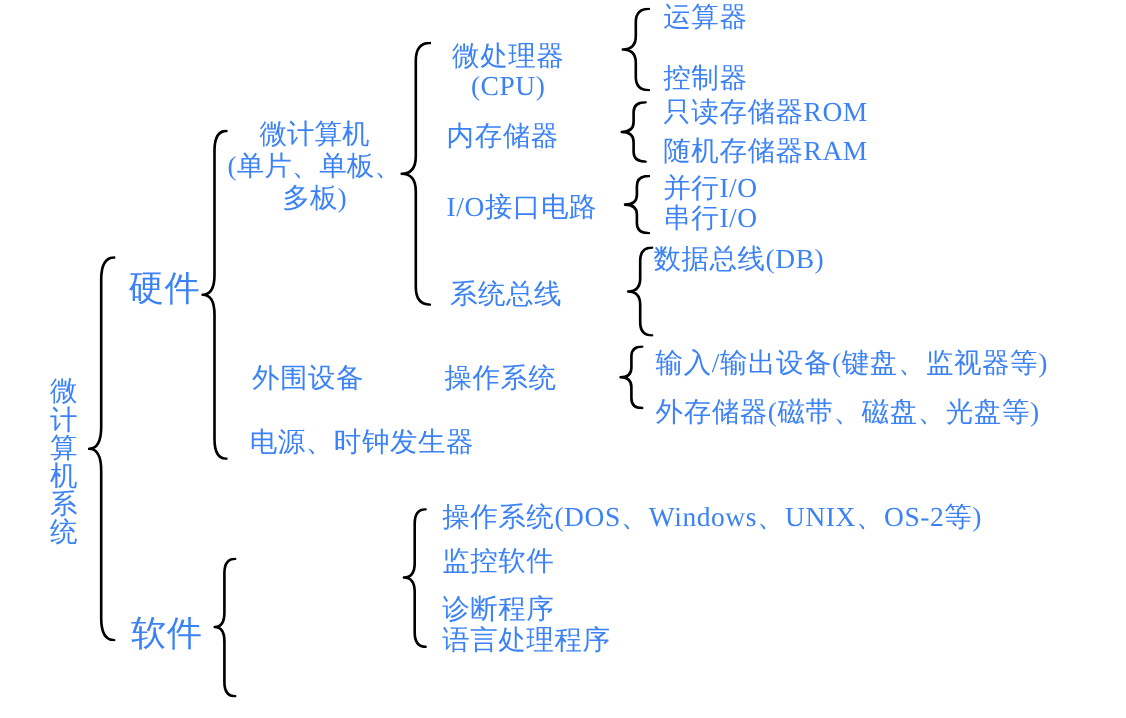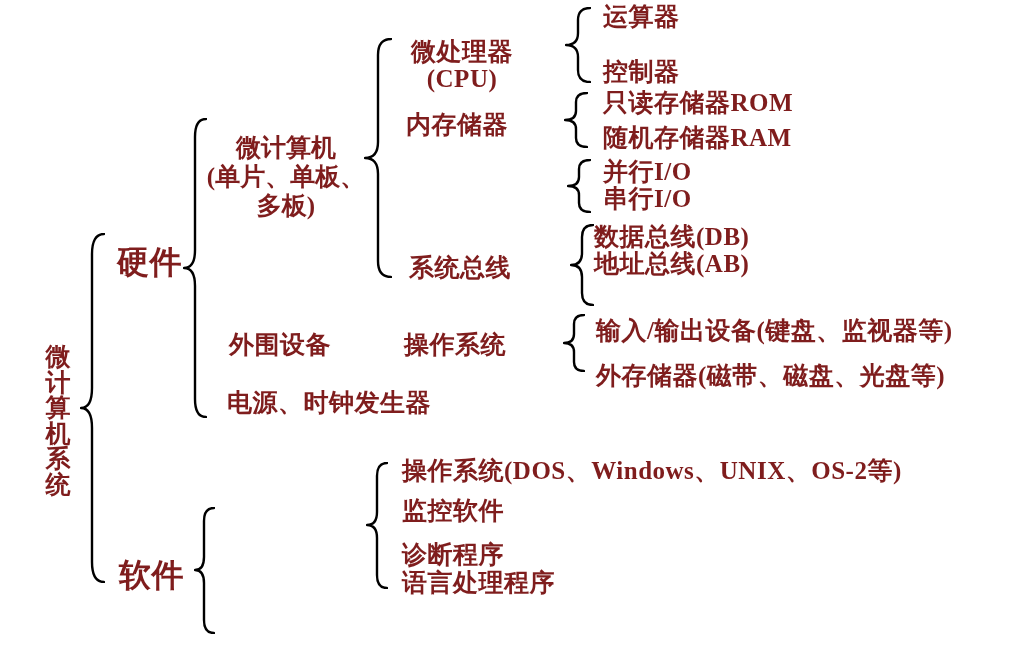--- a/index.html
+++ b/index.html
@@ -1,22 +1,22 @@
 <!DOCTYPE html>
 <html><head>
 <meta charset="utf-8">
 <style>
   html,body{margin:0;padding:0;background:#ffffff;}
   .canvas{
     position:relative;width:1024px;height:653px;background:#ffffff;overflow:hidden;
     font-family:"Liberation Serif","DejaVu Serif",serif;color:#000000;
   }
   .lbl{
-    position:absolute;font-weight:700;font-size:25px;line-height:27px;
-    white-space:nowrap;color:#7f1d1d;letter-spacing:0.5px;
+    position:absolute;font-weight:400;font-size:25px;line-height:27px;
+    white-space:nowrap;color:#3b82f6;letter-spacing:0.5px;
   }
   .big{font-size:32px;}
   .vert{
     white-space:normal;word-break:break-all;line-height:25.5px;
     text-align:center;letter-spacing:0;
   }
   .block{white-space:normal;text-align:center;}
   .block .ln{display:block;}
   .mc{line-height:29px;letter-spacing:0;}
   .cpu{line-height:27px;}
@@ -66,48 +66,48 @@
     <path d="M21,1 Q11,1 11,14 L11,50 Q11,63 1,63 Q11,63 11,76 L11,113 Q11,126 21,126"></path>
   </svg>
 
   <svg class="brace" style="left:194px;top:507px;" width="21" height="127" viewBox="0 0 21 127">
     <path d="M20,1 Q10,1 10,14 L10,50 Q10,63 1,63 Q10,63 10,76 L10,113 Q10,126 20,126"></path>
   </svg>
 
   <div class="lbl big" style="left:117px;top:249px;">硬件</div>
   <div class="lbl big" style="left:119px;top:562px;">软件</div>
 
-  <div class="lbl block mc" style="left:190px;top:133px;width:192px;">
+  <div class="lbl block mc" style="left:190px;top:108px;width:192px;">
     <span class="ln">微计算机</span>
     <span class="ln">(单片、单板、</span>
     <span class="ln">多板)</span>
   </div>
 
   <div class="lbl" style="left:229px;top:331px;">外围设备</div>
   <div class="lbl" style="left:227px;top:389px;">电源、时钟发生器</div>
 
   <div class="lbl block cpu" style="left:399px;top:38px;width:126px;">
     <span class="ln">微处理器</span>
     <span class="ln">(CPU)</span>
   </div>
   <div class="lbl" style="left:406px;top:111px;">内存储器</div>
+  <div class="lbl" style="left:406px;top:175px;">I/O接口电路</div>
   <div class="lbl" style="left:409px;top:254px;">系统总线</div>
   <div class="lbl" style="left:404px;top:331px;">操作系统</div>
 
   <div class="lbl" style="left:603px;top:3px;">运算器</div>
   <div class="lbl" style="left:603px;top:58px;">控制器</div>
 
   <div class="lbl" style="left:603px;top:89px;">只读存储器ROM</div>
   <div class="lbl" style="left:603px;top:124px;">随机存储器RAM</div>
 
   <div class="lbl" style="left:603px;top:158px;">并行I/O</div>
   <div class="lbl" style="left:603px;top:185px;">串行I/O</div>
 
   <div class="lbl" style="left:594px;top:223px;">数据总线(DB)</div>
-  <div class="lbl" style="left:594px;top:250px;">地址总线(AB)</div>
 
   <div class="lbl" style="left:596px;top:317px;">输入/输出设备(键盘、监视器等)</div>
   <div class="lbl" style="left:596px;top:362px;">外存储器(磁带、磁盘、光盘等)</div>
 
 
   <div class="lbl" style="left:402px;top:457px;">操作系统(DOS、Windows、UNIX、OS-2等)</div>
   <div class="lbl" style="left:402px;top:497px;">监控软件</div>
   <div class="lbl" style="left:402px;top:541px;">诊断程序</div>
   <div class="lbl" style="left:402px;top:569px;">语言处理程序</div>
 

